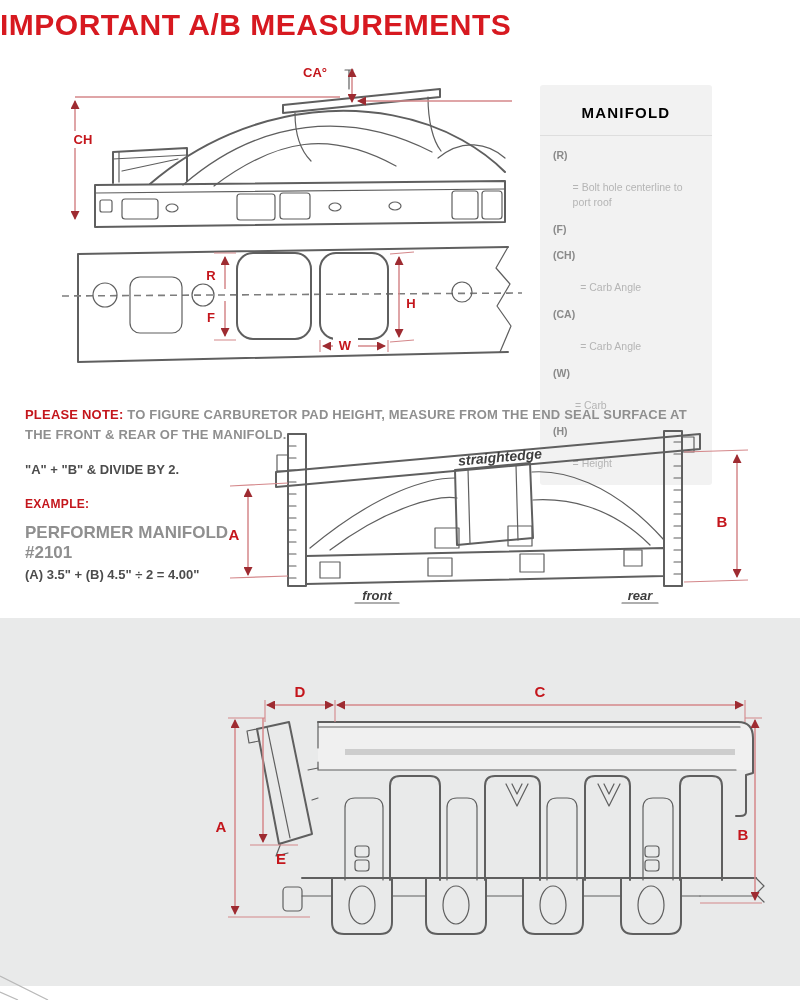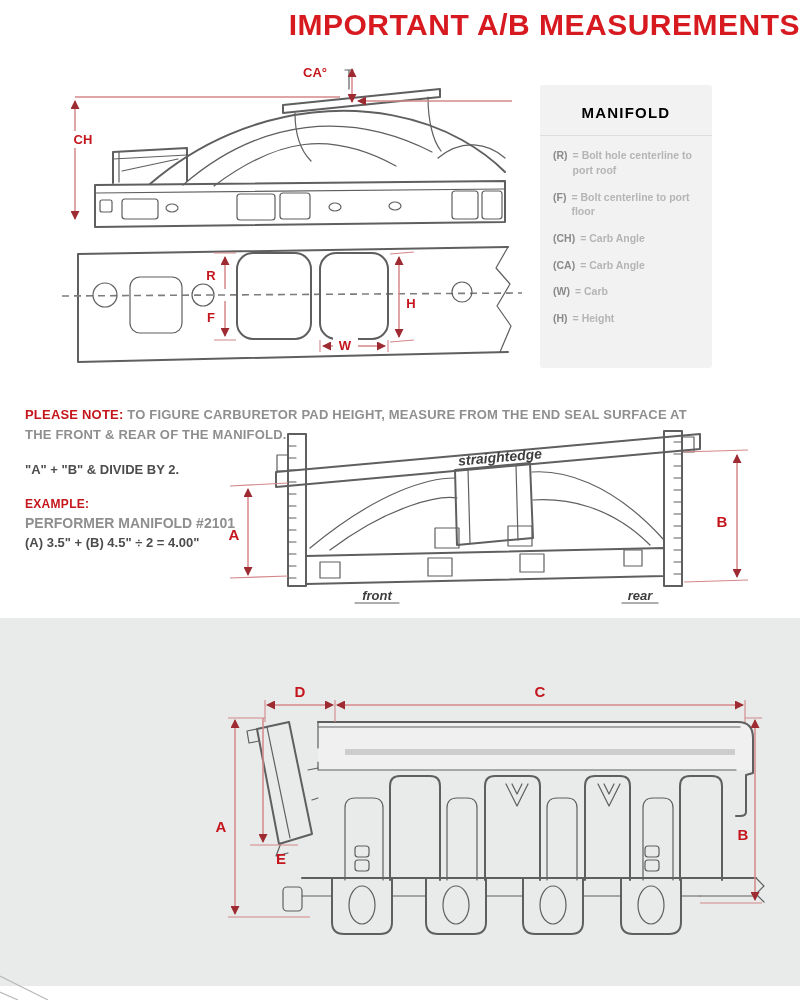--- a/index.html
+++ b/index.html
@@ -1,18 +1,18 @@
 <!DOCTYPE html>
 <html style="--title-red: #d71920; --label-red: #c4161c; --dim-line: #d4878a; --arrow-red: #9e2b31; --drawing-gray: #5f5f5f; --legend-bg: #f2f2f2; --bottom-bg: #e9eaea;"><head>
 <meta charset="utf-8">
 <style>
   html,body{margin:0;padding:0;background:#ffffff;}
   .page{position:relative;width:800px;height:1000px;overflow:hidden;background:#fff;
         font-family:"Liberation Sans",sans-serif;}
-  .title{position:absolute;top:8px;left:0;width:100%;margin:0;text-align:right;
+  .title{position:absolute;top:8px;left:0;width:100%;margin:0;text-align:left;
          font-size:30px;font-weight:bold;letter-spacing:.5px;color:var(--title-red);}
   svg.layer{position:absolute;overflow:visible;}
   
   .g{stroke:var(--drawing-gray);stroke-width:2;fill:none;stroke-linejoin:round;stroke-linecap:round;}
   .gt{stroke-width:1.2;}
   .fillpale{fill:#f0f0f0;}
   .dash{stroke:#7d7d7d;stroke-width:1.6;stroke-dasharray:7 5;fill:none;}
   .hl{stroke:#cdcdcd;stroke-width:6;fill:none;}
   .red{stroke:var(--dim-line);stroke-width:1.5;fill:none;}
   .redthin{stroke-width:1.1;}
@@ -21,29 +21,29 @@
   .rlbl-s{font-size:13px;}
   .glbl{fill:#3e3e3e;font-weight:bold;font-style:italic;font-size:14px;font-family:"Liberation Sans",sans-serif;}
   .glbl-s{font-size:13px;}
   
   .legend{position:absolute;left:540px;top:85px;width:172px;min-height:283px;background:var(--legend-bg);
           border-radius:3px;padding:16px 13px 14px;box-sizing:border-box;}
   .legend-title{text-align:center;color:#000000;font-weight:bold;font-size:15px;letter-spacing:1.2px;line-height:1.55;}
   .legend-divider{border-top:1px solid #dedede;margin:11px -13px 2px;}
   .legend-item{display:flex;gap:5px;margin-top:12px;font-size:10.5px;line-height:1.4;}
   .legend-key{color:#8a8a8a;font-weight:bold;white-space:nowrap;}
-  .legend-text{color:#b5b5b5;font-weight:bold;}
+  .legend-text{color:#b5b5b5;font-weight:normal;margin-top:32px;}
   
   .note{position:absolute;left:25px;top:392px;width:688px;font-size:13px;font-weight:bold;
         color:#8f8f8f;line-height:1.5;letter-spacing:.2px;}
   .note-label{color:var(--label-red);}
   .instr{position:absolute;left:25px;top:458px;width:245px;}
   .instr-red{color:var(--label-red);font-weight:bold;font-size:12px;letter-spacing:.3px;}
   .instr-dark{color:#4c4c4c;font-weight:bold;font-size:13px;margin-top:4px;}
-  .instr-gray{color:#8f8f8f;font-weight:bold;font-size:14px;margin-top:4px;}
+  .instr-gray{color:#8f8f8f;font-weight:bold;font-size:17px;margin-top:12px;}
   .instr-gap{height:20px;}
   
   .bottom-band{position:absolute;left:0;top:618px;width:800px;height:368px;background:var(--bottom-bg);}
   .proflo{position:absolute;left:28px;top:768px;font-size:28px;font-weight:bold;color:#262626;
           line-height:1.3;letter-spacing:.5px;}
 </style>
 </head>
 <body>
 
 <div class="page">
@@ -123,21 +123,20 @@
     <div class="legend-title">
       <div>MANIFOLD</div>
     </div>
     <div class="legend-divider"></div>
     <div class="legend-item">
       <span class="legend-key">(R)</span>
       <span class="legend-text">= Bolt hole centerline to port roof</span>
     </div>
     <div class="legend-item">
       <span class="legend-key">(F)</span>
-      <span class="legend-text">= Bolt centerline to port floor</span>
     </div>
     <div class="legend-item">
       <span class="legend-key">(CH)</span>
       <span class="legend-text">= Carb Angle</span>
     </div>
     <div class="legend-item">
       <span class="legend-key">(CA)</span>
       <span class="legend-text">= Carb Angle</span>
     </div>
     <div class="legend-item">

